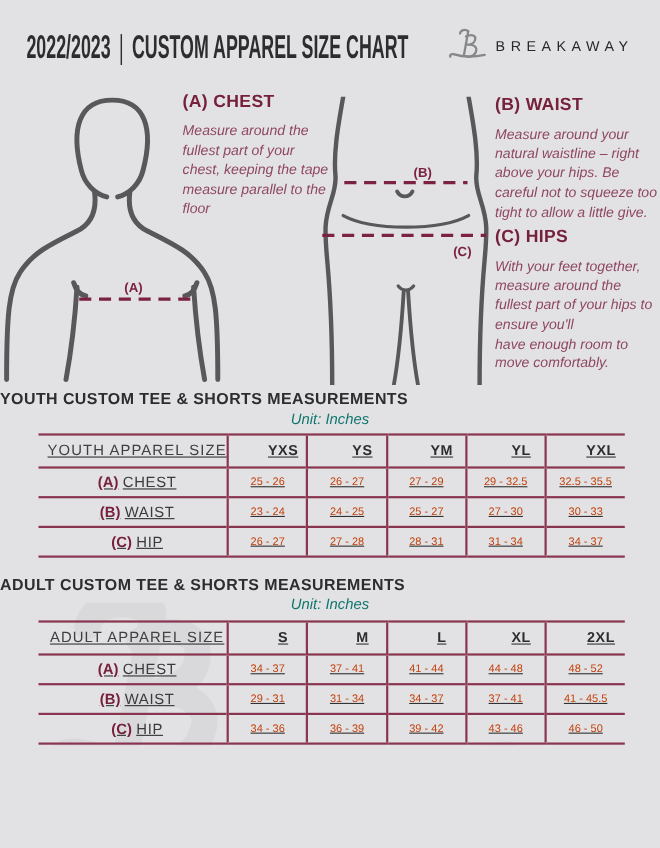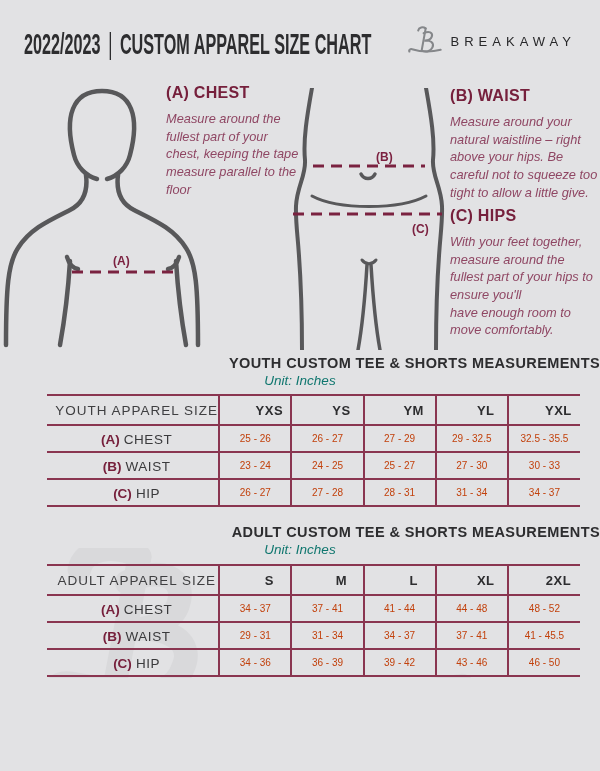--- a/index.html
+++ b/index.html
@@ -32,30 +32,30 @@
   }
   .guide-p {
     margin-top:8px; font-style:italic; font-size:12.8px; line-height:1.38;
     color:#8f4663; white-space:pre-line;
   }
   .meas-label {
     position:absolute; font-size:12px; font-weight:bold; color:#7b2140; z-index:1;
   }
   
   .sec-title {
-    position:absolute; left:0; width:100%; text-align:right;
+    position:absolute; left:0; width:100%; text-align:left;
     font-size:14.5px; font-weight:bold; letter-spacing:.4px; color:#2d2d2f; z-index:1;
   }
   .sec-unit {
     position:absolute; left:0; width:100%; text-align:center;
     font-size:13.5px; font-style:italic; color:#0f766e; z-index:1;
   }
   table.size-table {
-    position:absolute; left:47px; width:533px;
-    border-collapse:collapse; table-layout:fixed; z-index:1;
+    position:absolute; left:35px; width:533px;
+    border-collapse:collapse; table-layout:fixed; z-index:1;text-decoration:underline;
   }
   table.size-table col.c0 { width:172px; }
   table.size-table col.cn { width:72px; }
   table.size-table th, table.size-table td {
     border-top:2px solid #8a3550; background:transparent;
     text-align:center; vertical-align:middle; font-weight:normal;
   }
   table.size-table tr.head th { height:30px; }
   table.size-table tr.body td { height:27px; }
   table.size-table tr.last td { border-bottom:2px solid #8a3550; }

